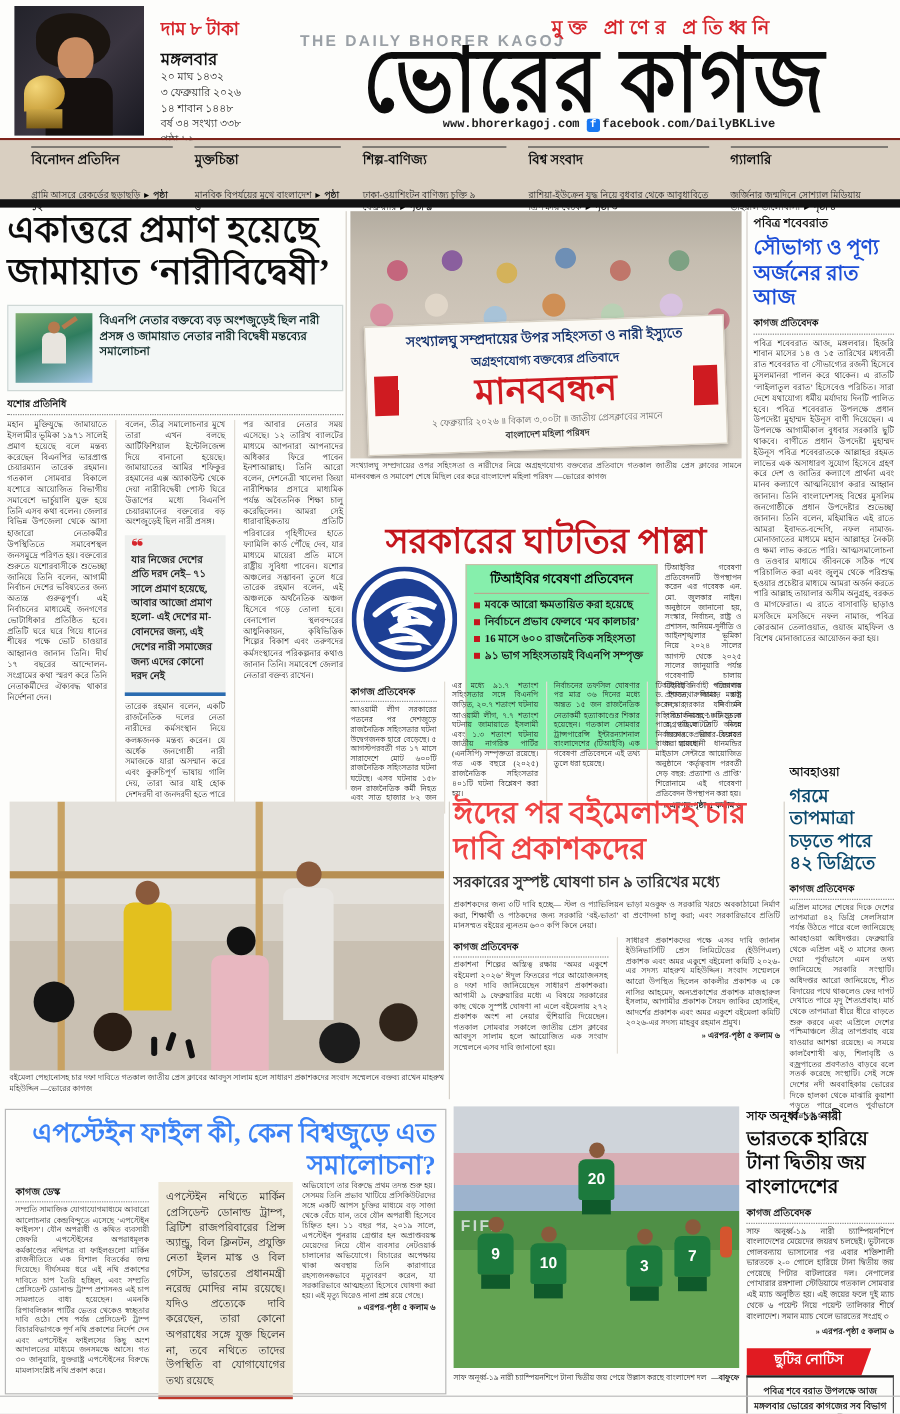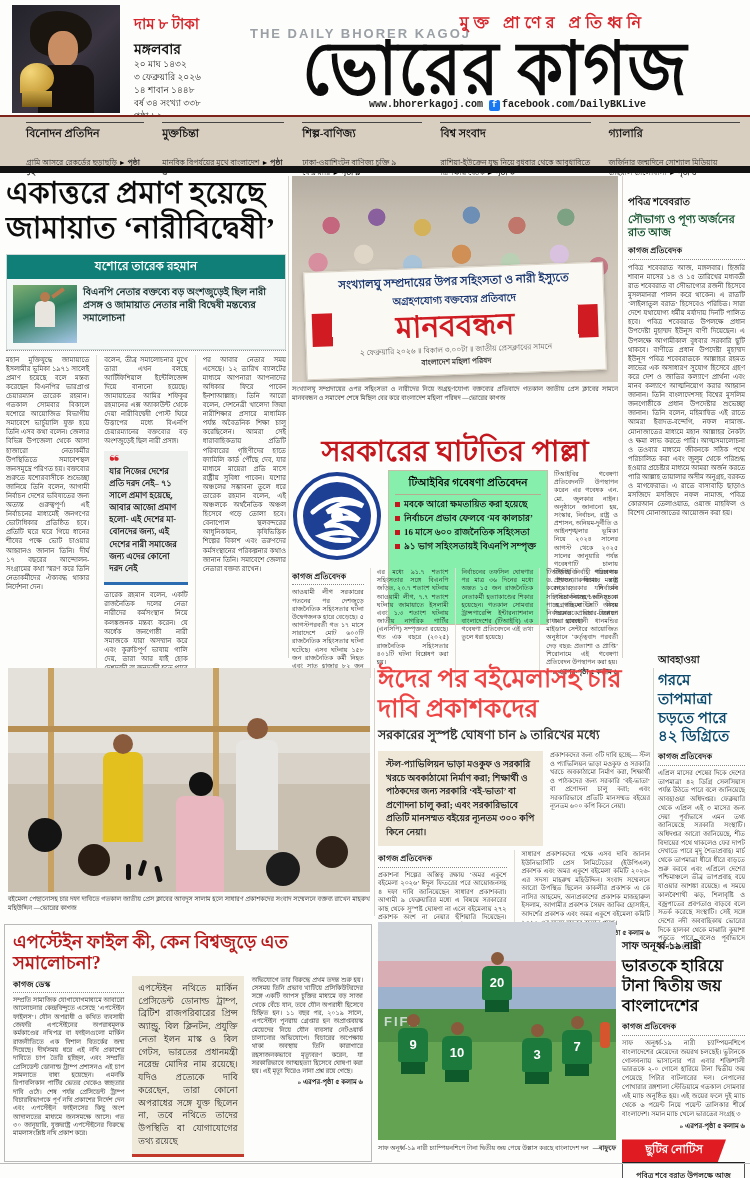--- a/index.html
+++ b/index.html
@@ -28,21 +28,21 @@
   
   .strip { position:absolute; left:0; top:117px; width:750px; height:49px; background:#d9cfc1; display:flex; padding:5px 10px 0 26px; gap:18px; }
   .strip-item { border-top:1px solid #444; padding-top:2px; }
   .strip-item h4 { font-size:11px; font-weight:bold; color:#111; }
   .strip-item p { font-size:7.6px; line-height:1.3; color:#222; margin-top:14px; }
   .strip-item .pg { font-weight:bold; }
   .arrow { color:#000; font-size:7px; }
   .blackbar { position:absolute; left:0; top:166px; width:750px; height:7px; background:#121212; }
 
   
-  .kicker { font-size:10px; font-weight:bold; color:#111;margin-top:16px; }
+  .kicker { font-size:10px; font-weight:bold; color:#111; }
   .byline { font-size:8px; font-weight:bold; color:#111; margin:4px 0 2px; }
   .byrule { border-bottom:1px dotted #888; margin-bottom:3px; height:1px; }
   .bodytext { font-size:6.8px; line-height:1.34; text-align:justify; color:#1c1c1c; }
   .cont { font-size:6.8px; font-weight:bold; text-align:right; color:#111; margin-top:2px; }
   .vrule { position:absolute; width:1px; background:#d5d0c8; }
 
   
   .lead { position:absolute; left:6px; top:176px; width:280px; }
   .lead h1 { font-size:30px; line-height:1.16; font-weight:900; color:#0d0d0d; }
   .leadbox { margin-top:8px; border:1px solid #cfd8d6; background:#f3f7f6; }
@@ -88,21 +88,21 @@
   .tib-box ul { list-style:none; }
   .tib-box li { font-size:9px; font-weight:bold; line-height:1.55; color:#161616; display:flex; gap:4px; align-items:flex-start; }
   .sq { flex:0 0 5px; width:5px; height:5px; background:#c4161d; margin-top:4px; }
   .tib-side { flex:1; font-size:6.3px; line-height:1.3; text-align:justify; color:#1c1c1c; }
   .tib-cols { position:absolute; left:292px; top:568px; width:326px; display:flex; gap:6px; }
   .tib-cols .col { flex:1; font-size:6.3px; line-height:1.3; text-align:justify; color:#1c1c1c; }
   .tib-cols .col + .col { border-left:1px solid #e2ddd4; padding-left:6px; }
 
   
   .sbarat { position:absolute; left:628px; top:178px; width:117px; }
-  .sbarat h2 { font-size:11px; line-height:1.22; font-weight:900; color:#14532d; margin-top:2px; }
+  .sbarat h2 { font-size:17px; line-height:1.22; font-weight:900; color:#1d4ed8; margin-top:2px; }
 
   
   .pressphoto { position:absolute; left:8px; top:668px; width:362px; height:224px; overflow:hidden;
     background:linear-gradient(#e4e1db 0 38%, #d8d2c8 38% 52%, #c9c0b2 52% 100%); }
   .pressphoto .pole { position:absolute; width:6px; height:100%; background:#c8a263; }
   .pressphoto .beam { position:absolute; left:0; top:26%; width:100%; height:6px; background:#b78f52; }
   .pp-person { position:absolute; border-radius:8px 8px 0 0; }
   .pp-head { position:absolute; border-radius:50%; background:#8a5a3c; }
   .pressphoto .mic { position:absolute; width:5px; height:16px; background:#111; border-radius:2px; }
   .press-cap { position:absolute; left:8px; top:895px; width:362px; font-size:6.4px; line-height:1.35; text-align:justify; color:#222; }
@@ -115,21 +115,21 @@
   .bf-row1 .colA { flex:1; font-size:6.5px; line-height:1.32; text-align:justify; color:#1c1c1c; }
   .bf-row2 { display:flex; gap:7px; margin-top:4px; }
   .bf-row2 .col { flex:1; font-size:6.5px; line-height:1.32; text-align:justify; color:#1c1c1c; }
   .bf-row2 .col + .col { border-left:1px solid #e2ddd4; padding-left:7px; }
 
   .weather { position:absolute; left:658px; top:636px; width:87px; }
   .weather h2 { font-size:15px; line-height:1.25; font-weight:900; color:#0c4a6e; margin-top:2px; }
 
   
   .epstein { position:absolute; left:4px; top:924px; width:368px; height:238px; border:1px solid #b9b9b9; padding:7px 8px; }
-  .epstein h2 { font-size:18px; line-height:1.16; font-weight:900; color:#b91c1c; }
+  .epstein h2 { font-size:22px; line-height:1.16; font-weight:900; color:#3b82f6;text-align:right; }
   .ep-cols { display:flex; gap:8px; margin-top:2px; }
   .ep-cols .col { flex:1; font-size:6.4px; line-height:1.3; text-align:justify; color:#1c1c1c; }
   .ep-box { background:#efe9d9; border-bottom:3px solid #c0392b; padding:6px 6px; font-size:8.8px; line-height:1.45; color:#222; margin-bottom:4px; }
 
   .fifa-photo { position:absolute; left:378px; top:922px; width:238px; height:218px; overflow:hidden;
     background:linear-gradient(#cfd4da 0 18%, #d8aeb4 18% 30%, #9db3cd 30% 40%, #4f8f46 40% 55%, #63a352 55% 100%); }
   .fifa-photo .fifa { position:absolute; left:6px; top:42%; color:#e9edf2; font-family:"Liberation Sans",sans-serif; font-weight:bold; font-size:13px; letter-spacing:2px; opacity:.8; }
   .player { position:absolute; width:34px; text-align:center; }
   .player .ph { width:13px; height:13px; border-radius:50%; background:#8a5a3c; margin:0 auto; }
   .player .pj { width:30px; height:34px; margin:1px auto 0; background:#1c7a3d; border-radius:6px 6px 2px 2px; color:#fff; font-family:"Liberation Sans",sans-serif; font-weight:bold; font-size:13px; line-height:34px; }
@@ -195,29 +195,29 @@
     <div class="strip-item" style="width:140px">
       <h4>গ্যালারি</h4>
       <p><span>জর্জিনার জন্মদিনে সোশ্যাল মিডিয়ায় ভাইরাল ভালোবাসা</span> <span class="arrow">►</span> <span class="pg">পৃষ্ঠা ৪</span></p>
     </div>
   </div>
   <div class="blackbar"></div>
 
   <div class="lead">
     <h1>একাত্তরে প্রমাণ হয়েছে জামায়াত ‘নারীবিদ্বেষী’</h1>
     <div class="leadbox">
-      <div class="hd">যশোরে তারেক রহমান</div>
       <div class="bd">
         <div class="leadphoto">
           <div class="arm"></div>
           <div class="spk"></div>
         </div>
         <div class="leadsum">বিএনপি নেতার বক্তব্যে বড় অংশজুড়েই ছিল নারী প্রসঙ্গ ও জামায়াত নেতার নারী বিদ্বেষী মন্তব্যের সমালোচনা</div>
       </div>
     </div>
+    <div class="byline">যশোর প্রতিনিধি</div>
     <div class="byrule"></div>
     <div class="leadcols">
       <div class="col bodytext">মহান মুক্তিযুদ্ধে জামায়াতে ইসলামীর ভূমিকা ১৯৭১ সালেই প্রমাণ হয়েছে বলে মন্তব্য করেছেন বিএনপির ভারপ্রাপ্ত চেয়ারম্যান তারেক রহমান। গতকাল সোমবার বিকালে যশোরে আয়োজিত বিভাগীয় সমাবেশে ভার্চুয়ালি যুক্ত হয়ে তিনি এসব কথা বলেন। জেলার বিভিন্ন উপজেলা থেকে আসা হাজারো নেতাকর্মীর উপস্থিতিতে সমাবেশস্থল জনসমুদ্রে পরিণত হয়। বক্তব্যের শুরুতে যশোরবাসীকে শুভেচ্ছা জানিয়ে তিনি বলেন, আগামী নির্বাচন দেশের ভবিষ্যতের জন্য অত্যন্ত গুরুত্বপূর্ণ। এই নির্বাচনের মাধ্যমেই জনগণের ভোটাধিকার প্রতিষ্ঠিত হবে। প্রতিটি ঘরে ঘরে গিয়ে ধানের শীষের পক্ষে ভোট চাওয়ার আহ্বানও জানান তিনি। দীর্ঘ ১৭ বছরের আন্দোলন-সংগ্রামের কথা স্মরণ করে তিনি নেতাকর্মীদের ঐক্যবদ্ধ থাকার নির্দেশনা দেন।</div>
       <div class="col">
         <div class="bodytext">বলেন, তীব্র সমালোচনার মুখে তারা এখন বলছে আর্টিফিশিয়াল ইন্টেলিজেন্স দিয়ে বানানো হয়েছে। জামায়াতের আমির শফিকুর রহমানের এক্স অ্যাকাউন্ট থেকে দেয়া নারীবিদ্বেষী পোস্ট ঘিরে উত্তাপের মধ্যে বিএনপি চেয়ারম্যানের বক্তব্যের বড় অংশজুড়েই ছিল নারী প্রসঙ্গ।</div>
         <div class="quotebox">
           <span class="qmark">❝</span>
           <p>যার নিজের দেশের প্রতি দরদ নেই– ৭১ সালে প্রমাণ হয়েছে, আবার আজো প্রমাণ হলো- এই দেশের মা-বোনদের জন্য, এই দেশের নারী সমাজের জন্য এদের কোনো দরদ নেই</p>
         </div>
         <div class="bodytext">তারেক রহমান বলেন, একটি রাজনৈতিক দলের নেতা নারীদের কর্মসংস্থান নিয়ে কলঙ্কজনক মন্তব্য করেন। যে অর্ধেক জনগোষ্ঠী নারী সমাজকে যারা অসম্মান করে এবং কুরুচিপূর্ণ ভাষায় গালি দেয়, তারা আর যাই হোক দেশদরদী বা জনদরদী হতে পারে না।</div>
@@ -315,21 +315,20 @@
     <div class="mic" style="left:148px; top:198px; transform:rotate(-14deg);"></div>
   </div>
   <div class="press-cap">বইমেলা পেছানোসহ চার দফা দাবিতে গতকাল জাতীয় প্রেস ক্লাবের আবদুস সালাম হলে সাধারণ প্রকাশকদের সংবাদ সম্মেলনে বক্তব্য রাখেন মাহরুখ মহিউদ্দিন —ভোরের কাগজ</div>
 
   <div class="vrule" style="left:374px; top:668px; height:248px;"></div>
 
   <div class="bookfair">
     <h2>ঈদের পর বইমেলাসহ চার দাবি প্রকাশকদের</h2>
     <div class="sub">সরকারের সুস্পষ্ট ঘোষণা চান ৯ তারিখের মধ্যে</div>
     <div class="bf-row1">
-      <div class="bf-box">স্টল-প্যাভিলিয়ন ভাড়া মওকুফ ও সরকারি খরচে অবকাঠামো নির্মাণ করা; শিক্ষার্থী ও পাঠকদের জন্য সরকারি ‘বই-ভাতা’ বা প্রণোদনা চালু করা; এবং সরকারিভাবে প্রতিটি মানসম্মত বইয়ের ন্যূনতম ৩০০ কপি কিনে নেয়া।</div>
       <div class="colA">প্রকাশকদের জন্য ৩টি দাবি হচ্ছে— স্টল ও প্যাভিলিয়ন ভাড়া মওকুফ ও সরকারি খরচে অবকাঠামো নির্মাণ করা, শিক্ষার্থী ও পাঠকদের জন্য সরকারি ‘বই-ভাতা’ বা প্রণোদনা চালু করা; এবং সরকারিভাবে প্রতিটি মানসম্মত বইয়ের ন্যূনতম ৬০০ কপি কিনে নেয়া।</div>
     </div>
     <div class="bf-row2">
       <div class="col">
         <div class="byline">কাগজ প্রতিবেদক</div>
         <div class="byrule"></div>
         <span>প্রকাশনা শিল্পের অস্তিত্ব রক্ষায় ‘অমর একুশে বইমেলা ২০২৬’ ঈদুল ফিতরের পরে আয়োজনসহ ৪ দফা দাবি জানিয়েছেন সাধারণ প্রকাশকরা। আগামী ৯ ফেব্রুয়ারির মধ্যে এ বিষয়ে সরকারের কাছ থেকে সুস্পষ্ট ঘোষণা না এলে বইমেলায় ২৭২ প্রকাশক অংশ না নেয়ার হুঁশিয়ারি দিয়েছেন। গতকাল সোমবার সকালে জাতীয় প্রেস ক্লাবের আবদুস সালাম হলে আয়োজিত এক সংবাদ সম্মেলনে এসব দাবি জানানো হয়।</span>
       </div>
       <div class="col">
         <span>সাধারণ প্রকাশকদের পক্ষে এসব দাবি জানান ইউনিভার্সিটি প্রেস লিমিটেডের (ইউপিএল) প্রকাশক এবং অমর একুশে বইমেলা কমিটি ২০২৬-এর সদস্য মাহরুখ মহিউদ্দিন। সংবাদ সম্মেলনে আরো উপস্থিত ছিলেন কাকলীর প্রকাশক এ কে নাসির আহমেদ, অন্যপ্রকাশের প্রকাশক মাজহারুল ইসলাম, আগামীর প্রকাশক সৈয়দ জাকির হোসাইন, আদর্শের প্রকাশক এবং অমর একুশে বইমেলা কমিটি ২০২৬-এর সদস্য মাহবুব রহমান প্রমুখ।</span>

